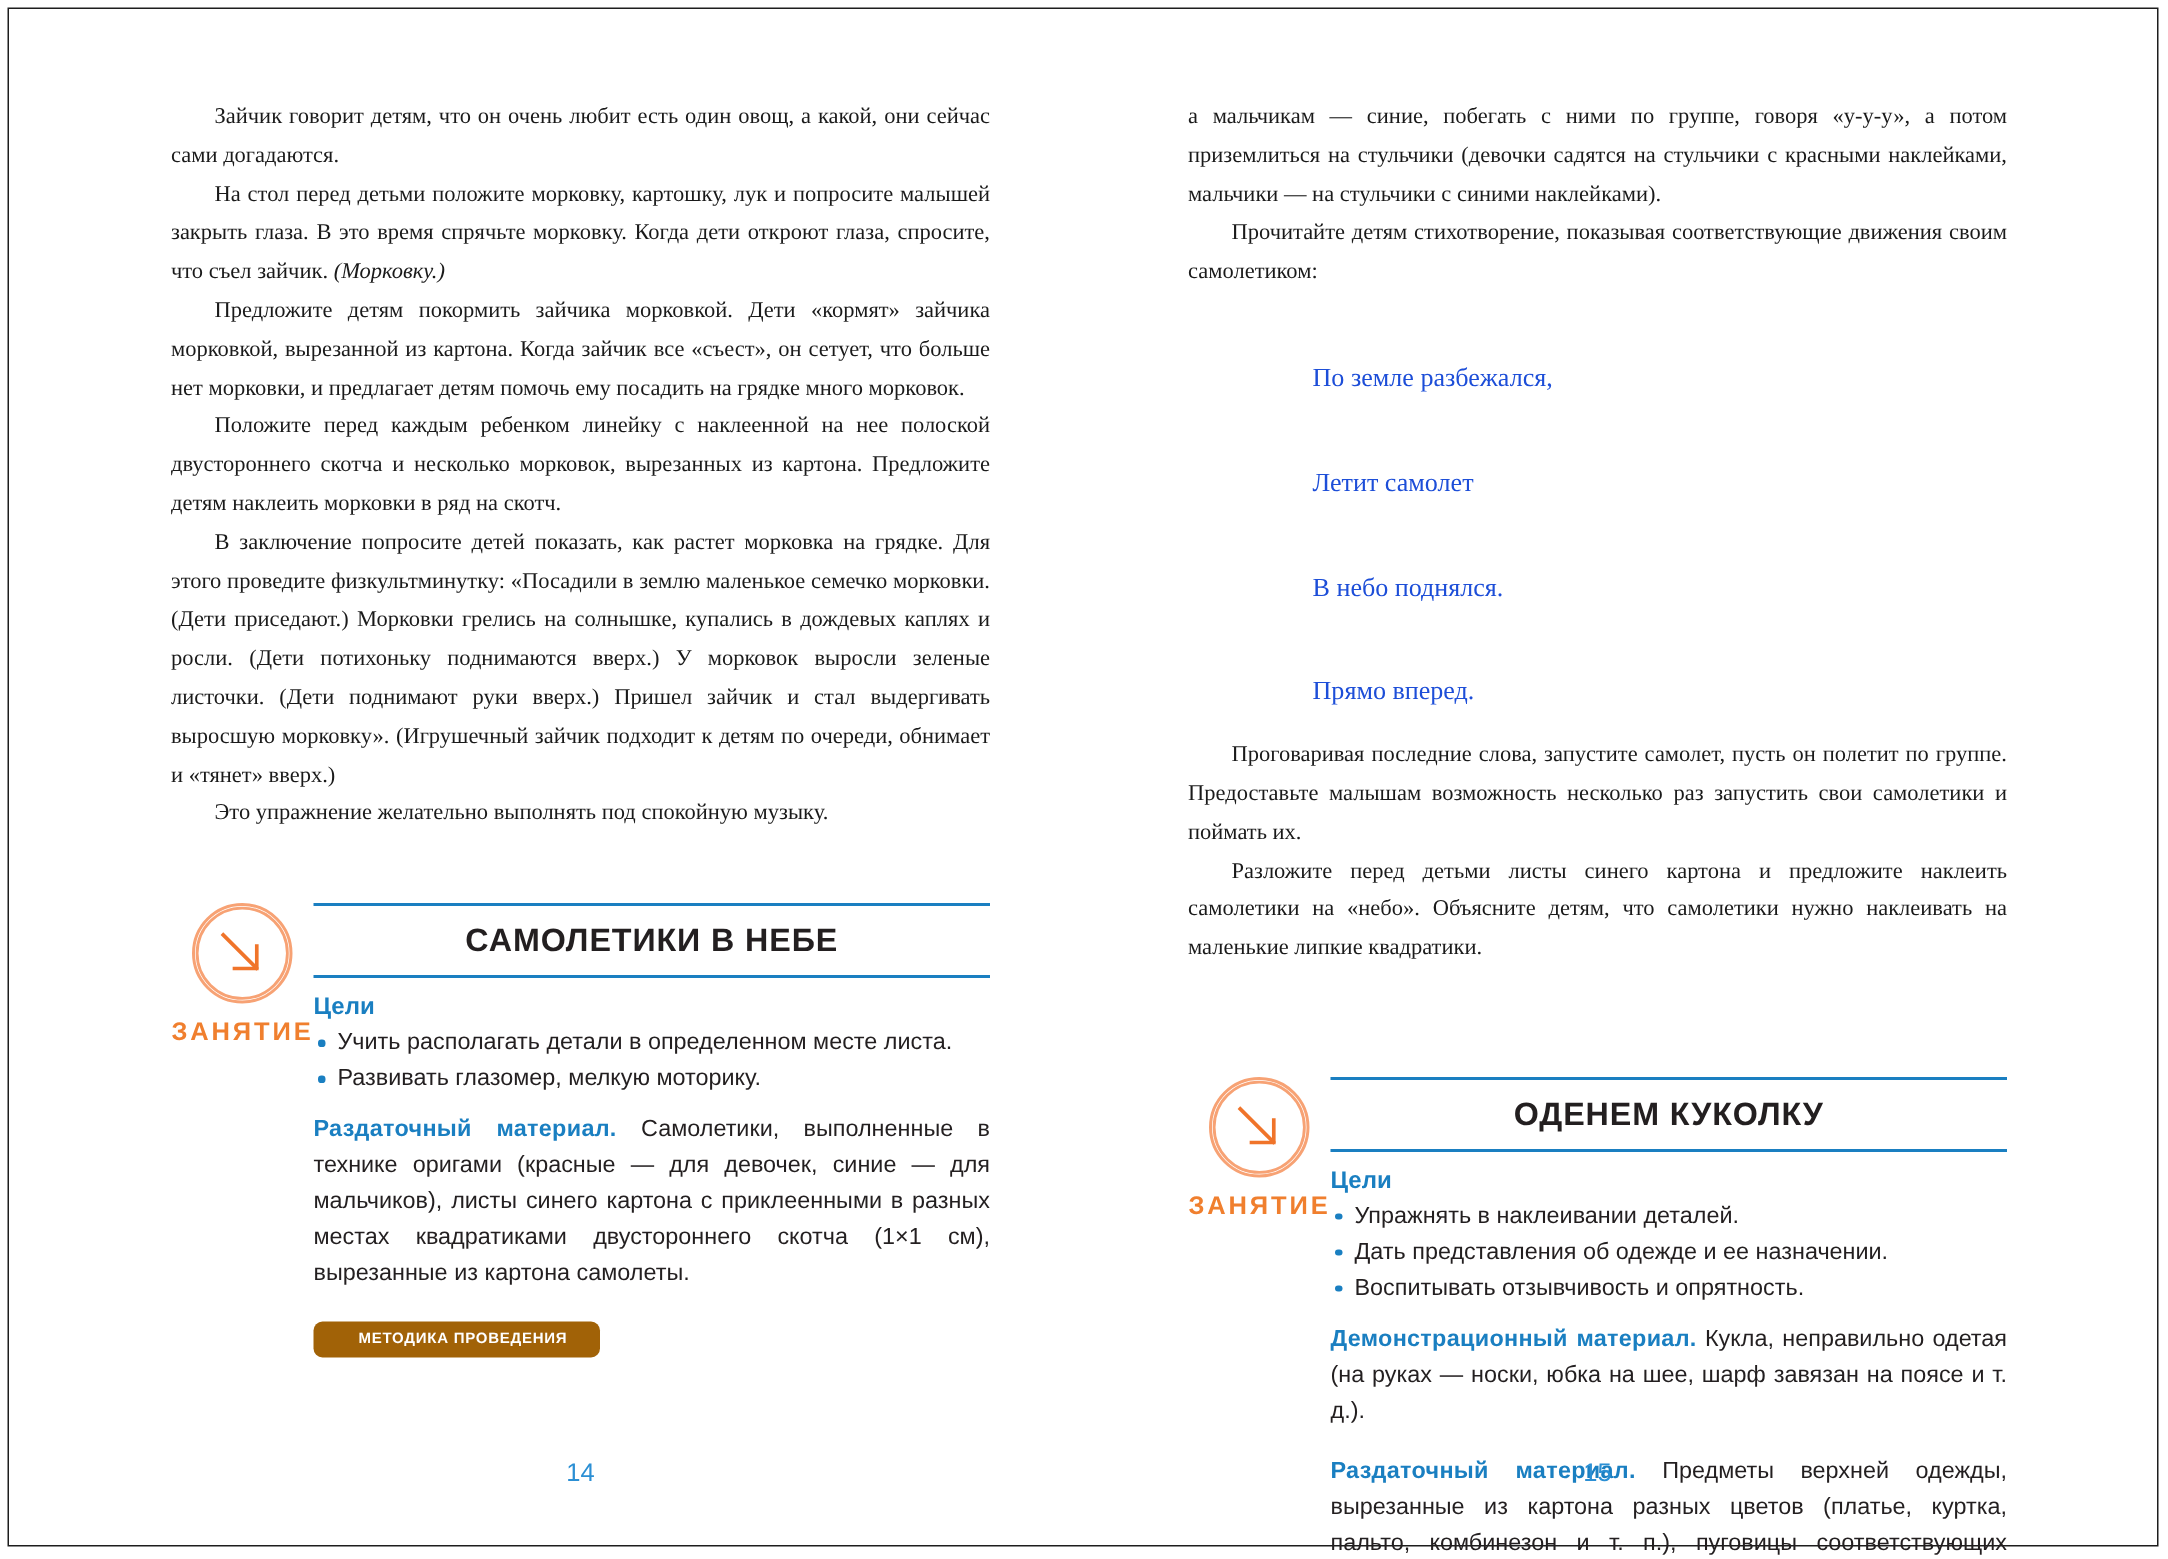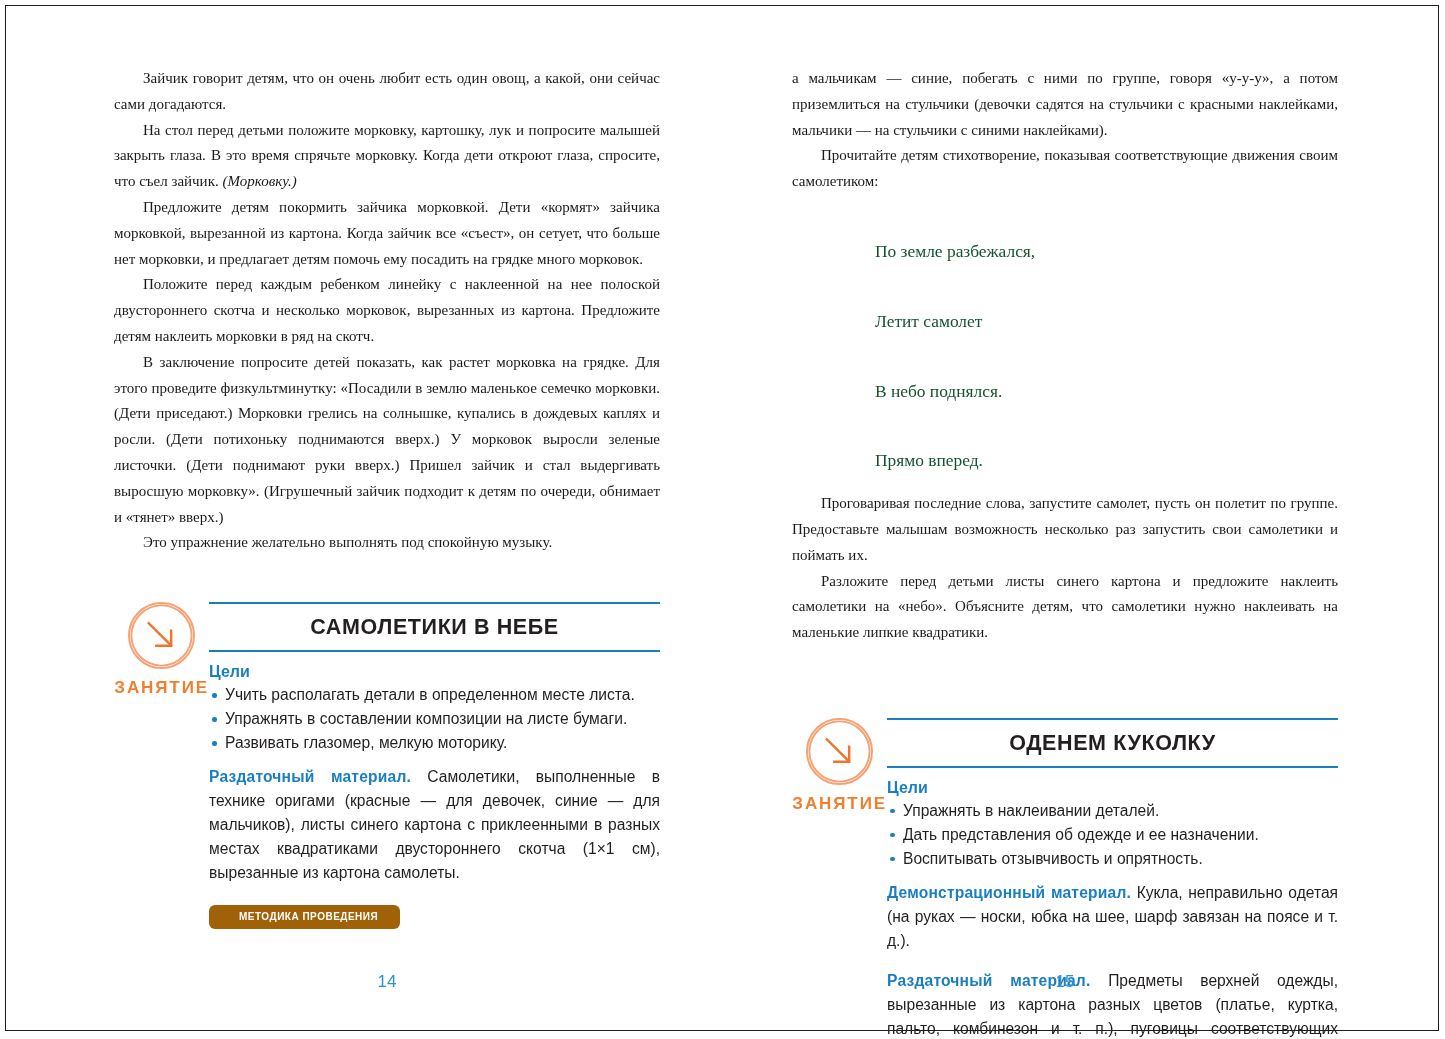--- a/index.html
+++ b/index.html
@@ -51,21 +51,21 @@
 
   
   .verse {
     margin: 16px 0 0 0;
     padding-left: 83px;
   }
   .verse-line {
     font-family: "Liberation Serif", serif;
     font-size: 17.4px;
     line-height: 25.8px;
-    color: #14532d;
+    color: #1d4ed8;
     white-space: nowrap;
     margin-top: 44px;
   }
 
   
   .lesson {
     position: relative;
     margin-top: 28px;
   }
   .lesson-badge {
@@ -236,21 +236,20 @@
       </div>
 
       <div class="lesson-body">
         <div class="lesson-title-wrap">
           <h2 class="lesson-title">САМОЛЕТИКИ В НЕБЕ</h2>
         </div>
 
         <div class="goals-heading">Цели</div>
         <ul class="goals">
           <li>Учить располагать детали в определенном месте листа.</li>
-          <li>Упражнять в составлении композиции на листе бумаги.</li>
           <li>Развивать глазомер, мелкую моторику.</li>
         </ul>
 
 
         <p class="material"><span class="lead">Раздаточный материал.</span><span> Самолетики, выполненные в технике оригами (красные — для девочек, синие — для мальчиков), листы синего картона с приклеенными в разных местах квадратиками двустороннего скотча (1×1 см), вырезанные из картона самолеты.</span></p>
 
         <div class="method-row">
 
           <div class="method-pill">МЕТОДИКА ПРОВЕДЕНИЯ</div>
         </div>

